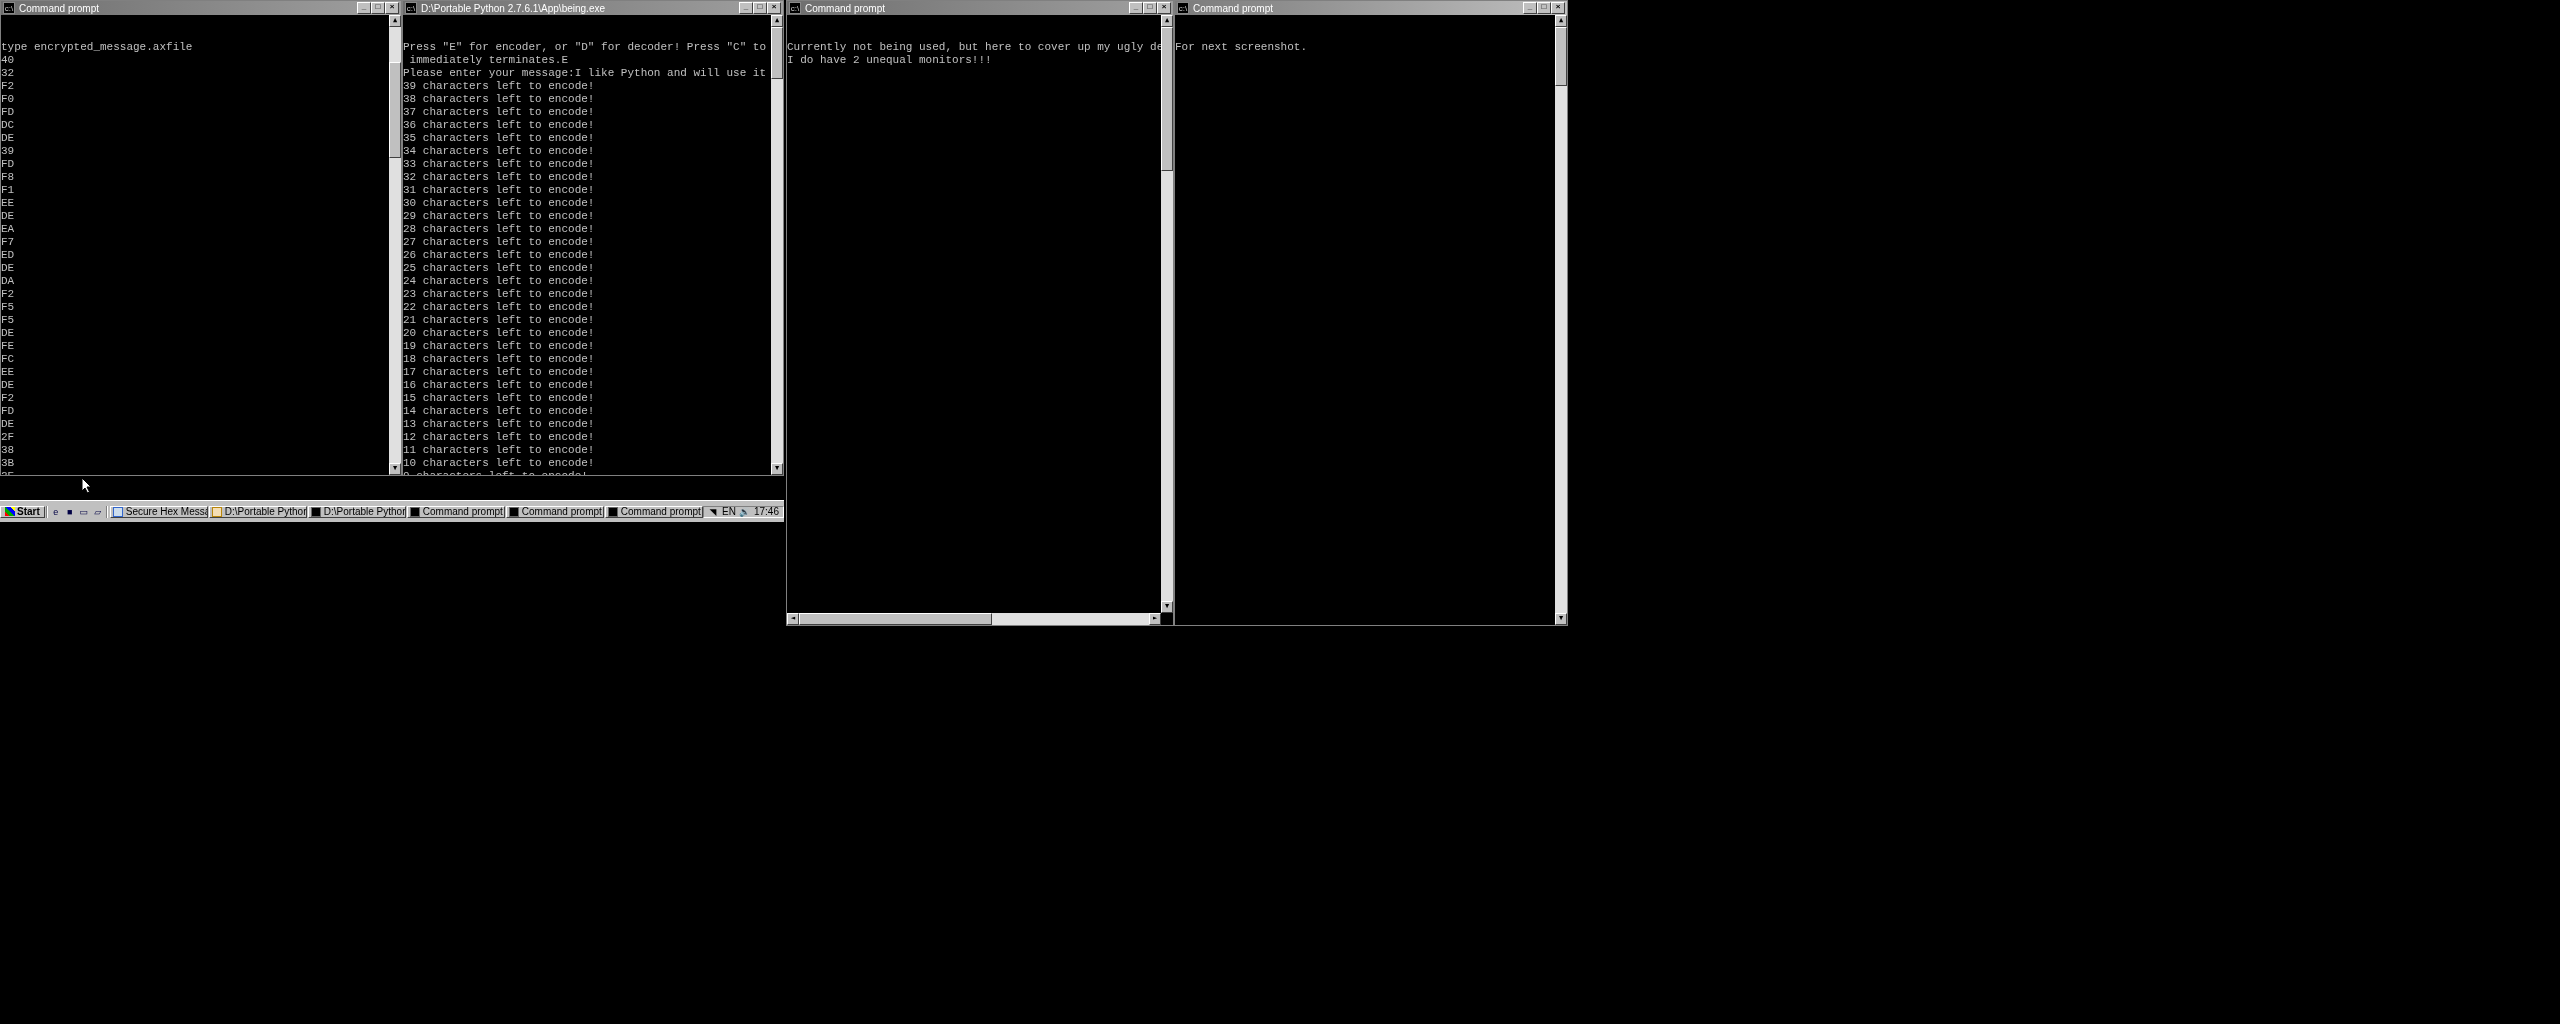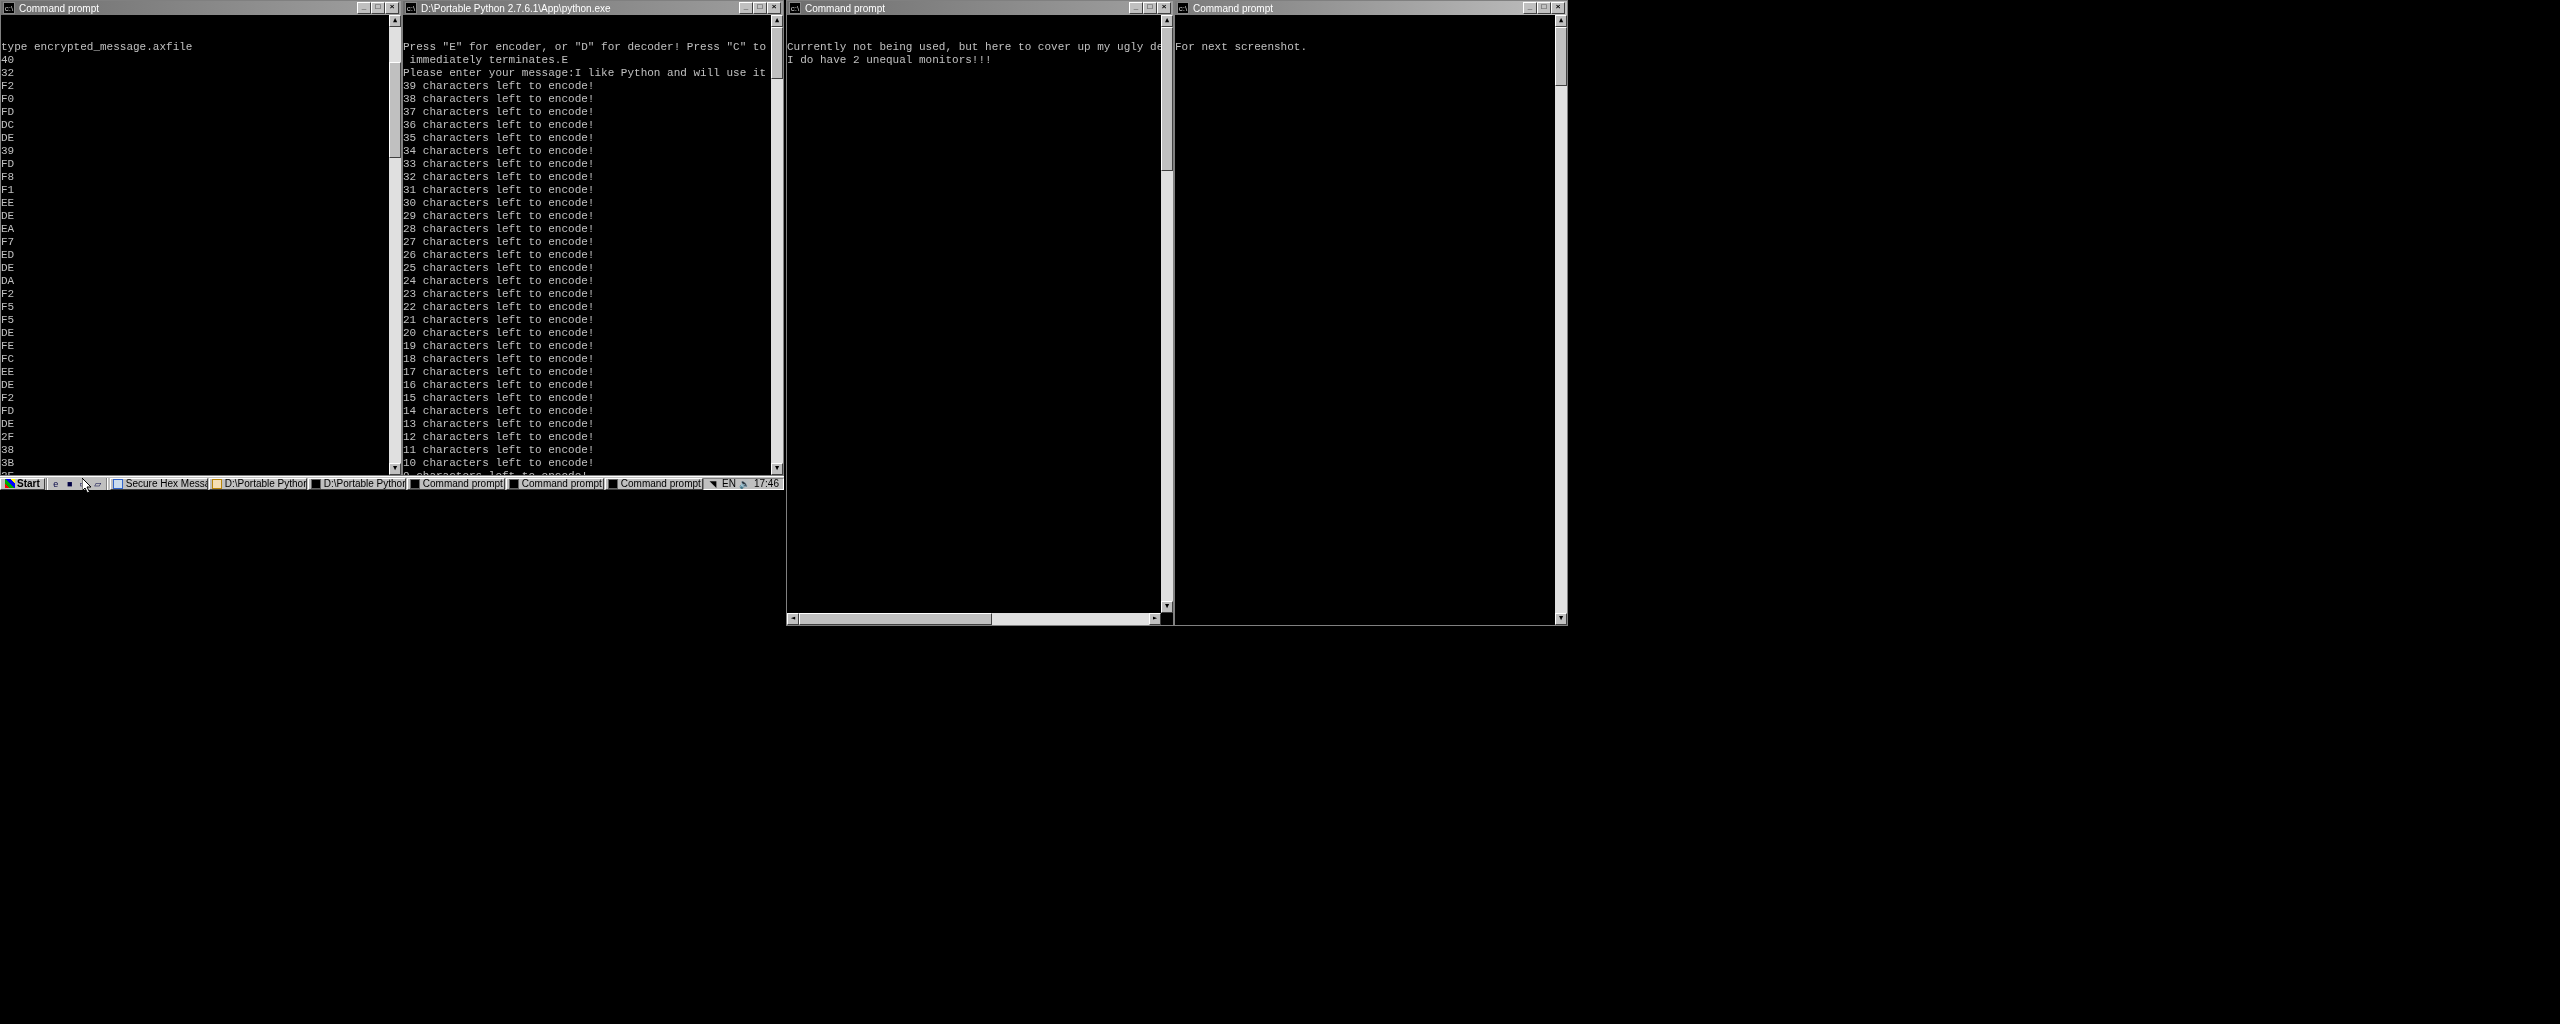--- a/index.html
+++ b/index.html
@@ -106,22 +106,22 @@
     position: absolute;
     background: #c0c0c0;
     border: 1px solid #fff;
     border-right-color:#404040;
     border-bottom-color:#404040;
   }
   
   .taskbar {
     position: absolute;
     left: 0; width: 784px;
-    top: 476px;
-    height: 14px;
+    top: 500px;
+    height: 22px;
     background: #c0c0c0;
     border-top: 1px solid #fff;
     display: flex;
     align-items: center;
     font-family: Tahoma, sans-serif;
     font-size: 10px;
     color: #000;
   }
   .start-btn {
     height: 12px;
@@ -254,21 +254,21 @@
     <div class="scroll-track">
       <div class="scroll-thumb" style="left:0;right:0;top:8%;height:22%;"></div>
     </div>
     <div class="scroll-btn">▼</div>
   </div>
 </div>
 
 <div class="window" style="left:402px;top:0;width:382px;height:476px;">
   <div class="titlebar inactive">
     <span class="title-icon">c:\</span>
-    <span class="title-text">D:\Portable Python 2.7.6.1\App\python.exe</span>
+    <span class="title-text">D:\Portable Python 2.7.6.1\App\being.exe</span>
     <div class="win-buttons">
       <div class="win-btn">_</div>
       <div class="win-btn">□</div>
       <div class="win-btn">×</div>
     </div>
   </div>
   <div class="console-body" style="padding-right:12px;">
     <div id="w2text" class="console-text">Press "E" for encoder, or "D" for decoder! Press "C" to delete all messages.
  immediately terminates.E
 Please enter your message:I like Python and will use it FOREVER!!!

